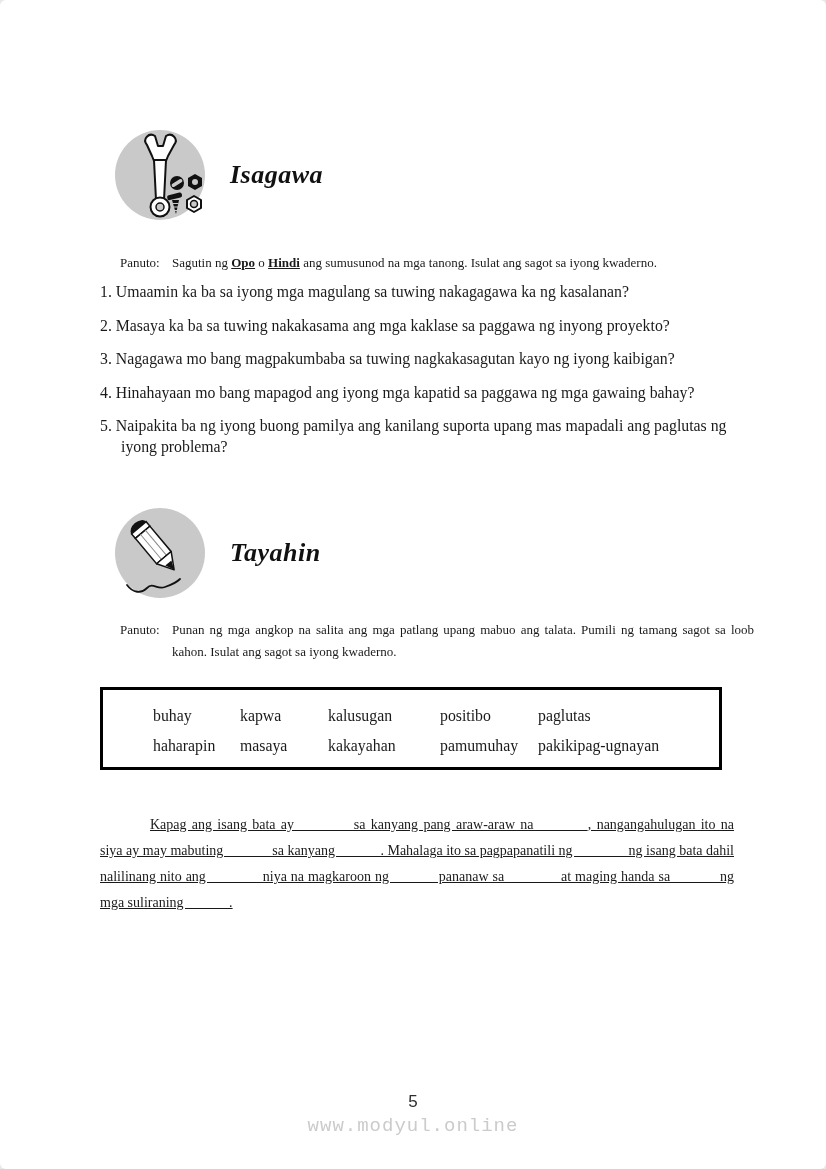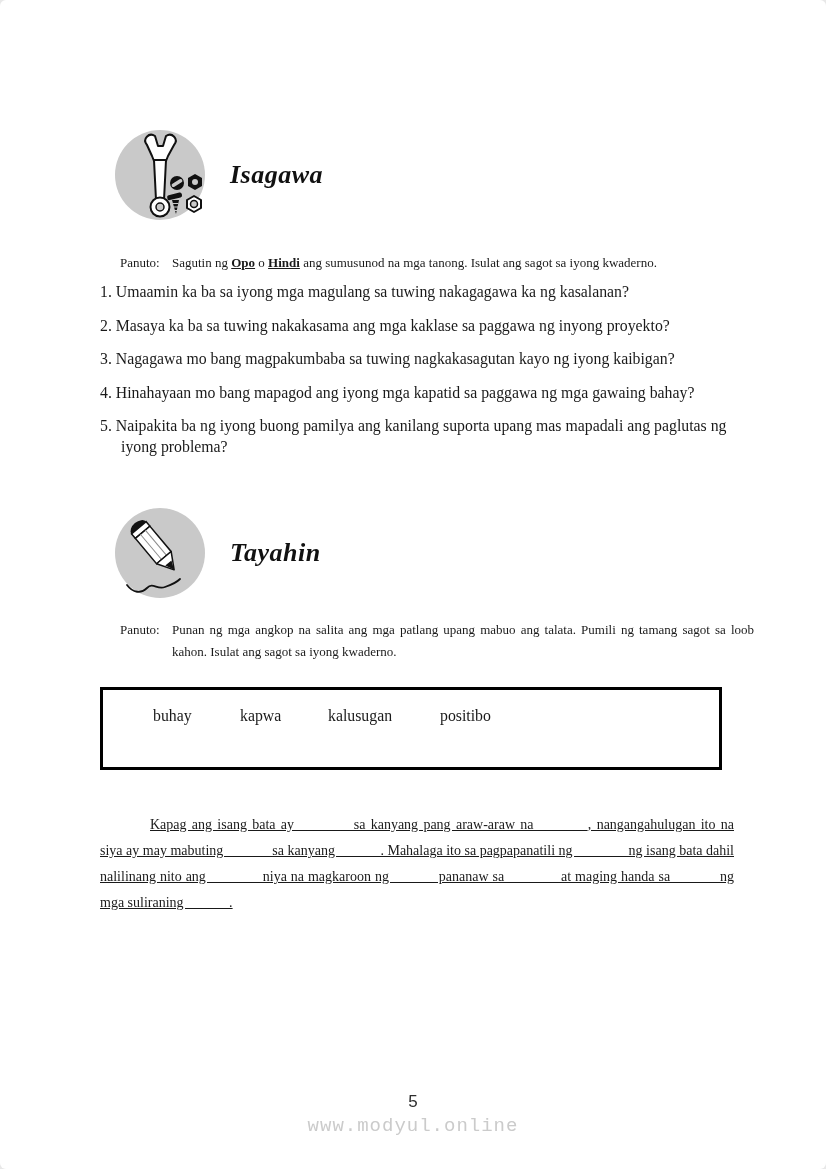--- a/index.html
+++ b/index.html
@@ -154,20 +154,28 @@
     <span class="panuto-label">Panuto:</span>
     <p class="panuto-text">Punan ng mga angkop na salita ang mga patlang upang mabuo ang talata. Pumili ng tamang sagot sa loob kahon. Isulat ang sagot sa iyong kwaderno.</p>
   </div>
 
   <div class="abs word-box" style="top:687px; left:100px;">
     <div class="word-row">
       <span>buhay</span>
       <span>kapwa</span>
       <span>kalusugan</span>
       <span>positibo</span>
+      <span>paglutas</span>
+    </div>
+    <div class="word-row">
+      <span>haharapin</span>
+      <span>masaya</span>
+      <span>kakayahan</span>
+      <span>pamumuhay</span>
+      <span>pakikipag-ugnayan</span>
     </div>
   </div>
 
   <p class="abs talata" style="top:812px; left:100px; width:634px;">Kapag ang isang bata ay _______ sa kanyang pang araw-araw na _______, nangangahulugan ito na siya ay may mabuting ______ sa kanyang ______. Mahalaga ito sa pagpapanatili ng _______ ng isang bata dahil nalilinang nito ang _______ niya na magkaroon ng ______ pananaw sa _______ at maging handa sa ______ ng mga suliraning ______.</p>
 
   <div class="abs page-number" style="top:1092px; left:0;">5</div>
   <div class="abs website" style="top:1115px; left:0;">www.modyul.online</div>
 
 </div>
 

